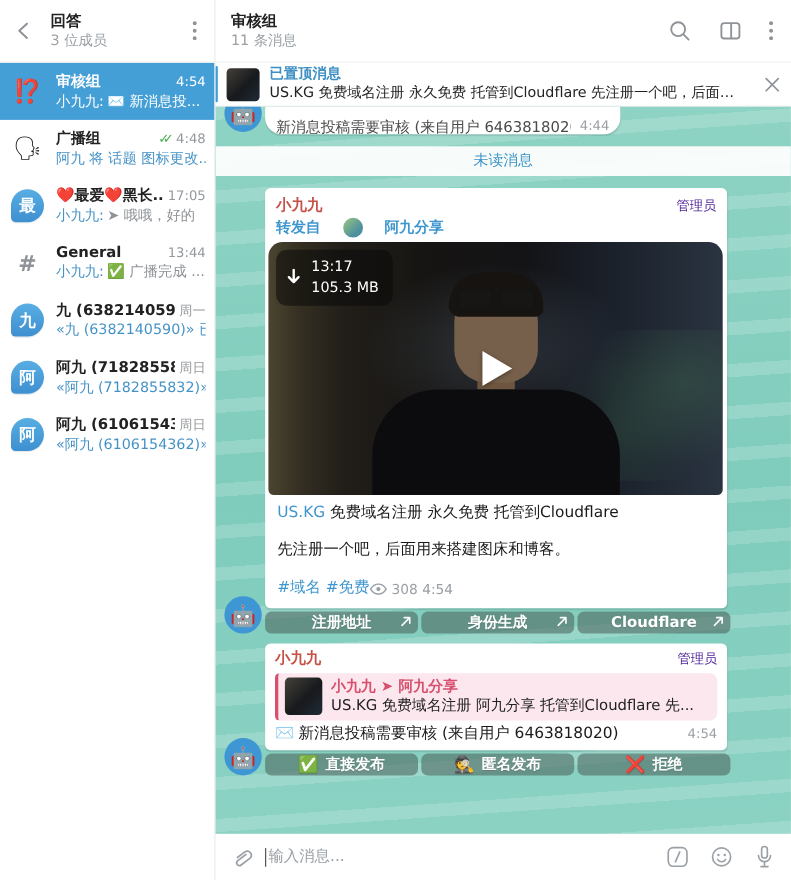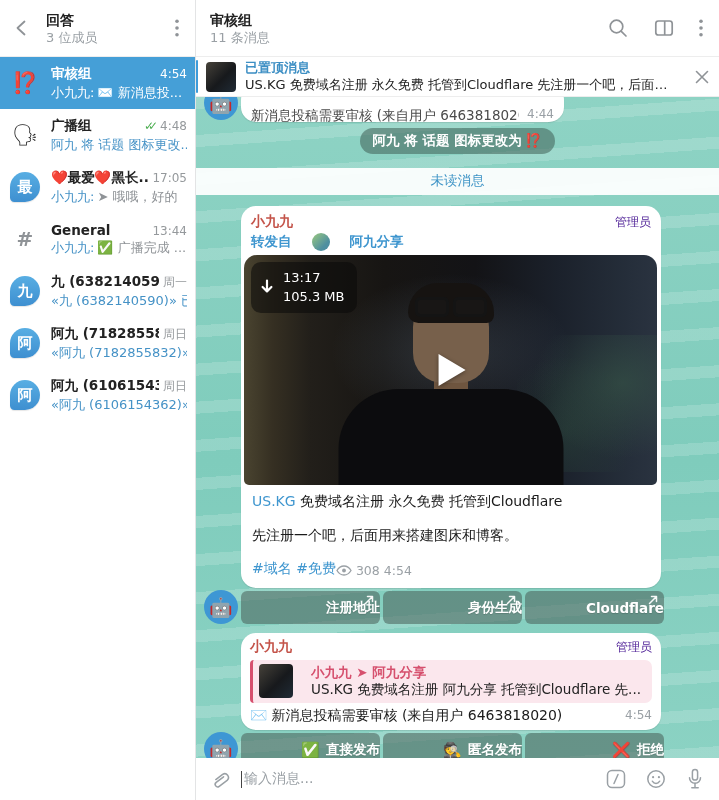--- a/index.html
+++ b/index.html
@@ -50,21 +50,21 @@
   .pin-close{width:34px;min-width:34px;display:flex;align-items:center;justify-content:center;cursor:pointer}
   
   .chat{flex:1;position:relative;overflow:hidden;display:flex;flex-direction:column;
     background:
       repeating-linear-gradient(176deg, rgba(255,255,255,0.16) 0 12px, rgba(255,255,255,0) 12px 38px),
       linear-gradient(180deg,#8ed3c4,#7fccbc 55%,#8bd2c3);
   }
   .grp{position:relative;margin-left:45px;width:420px}
   .avatar{position:absolute;left:-37px;bottom:0;width:34px;height:34px;border-radius:50%;
     background:#3e97d4;display:flex;align-items:center;justify-content:center;font-size:19px;cursor:pointer}
-  .bubble{background:#fff;border-radius:15px;box-shadow:0 1px 1px rgba(0,0,0,0.10)}
+  .bubble{background:#fff;border-radius:5px;box-shadow:0 1px 1px rgba(0,0,0,0.10)}
   
   .grp.partial{height:22px;width:323px}
   .grp.partial .avatar{bottom:auto;top:-11px}
   .partial-bub{margin-top:-12px;height:34px;border-radius:15px;background:#fff;box-shadow:0 1px 1px rgba(0,0,0,0.1);
     display:flex;align-items:flex-end;justify-content:space-between;padding:0 10px 3px;overflow:hidden}
   .partial-text{font-size:13.5px;color:#4a4a4a;white-space:nowrap;overflow:hidden;position:relative;top:6px}
   .partial-time{font-size:12px;color:#9aa0a5;margin-left:8px;position:relative;top:2px}
   
   .svc{align-self:center;margin-top:9px;background:rgba(64,94,86,0.55);color:#fff;font-weight:700;font-size:13.5px;
     padding:4px 13px 5px;border-radius:15px;line-height:17px}
@@ -101,29 +101,29 @@
   .v-badge .lines{font-size:13px;line-height:19px}
   .caption{padding:7px 8px 7px}
   .cap1{font-size:14px;line-height:19px}
   .cap-link,.tags{color:#3f96cf;cursor:pointer}
   .cap2{font-size:14px;line-height:19px;margin-top:15px}
   .cap3{display:flex;justify-content:flex-start;align-items:flex-end;margin-top:15px}
   .tags{font-size:14px}
   .meta{display:flex;align-items:center;gap:4px;color:#9aa0a5;font-size:12.5px}
   
   .kb{display:flex;gap:3px;margin-top:3px;width:423px}
-  .kb .btn{flex:1;height:33px;position:relative;border-radius:6px;background:rgba(72,94,88,0.55);
-    color:#fff;font-weight:700;font-size:13.5px;display:flex;align-items:center;justify-content:flex-end;cursor:pointer;
+  .kb .btn{flex:1;height:20px;position:relative;border-radius:6px;background:rgba(72,94,88,0.55);
+    color:#fff;font-weight:700;font-size:13.5px;display:flex;align-items:center;justify-content:center;cursor:pointer;
     text-shadow:0 1px 1px rgba(0,0,0,0.15)}
   .kb .btn .em{margin-right:6px;font-size:15px}
   .kb .corner{position:absolute;top:4px;right:6px;opacity:.95}
   
   .grp.m2{margin-top:9px}
   .bub2{padding:5px 9px 5px}
-  .quote{display:flex;gap:18px;align-items:flex-end;margin:4px 0 3px;background:#fbe7ed;border-left:3px solid #d6506e;
+  .quote{display:flex;gap:8px;align-items:flex-end;margin:4px 0 3px;background:#fbe7ed;border-left:3px solid #d6506e;
     border-radius:4px 7px 7px 4px;padding:4px 8px 5px 6px;cursor:pointer;overflow:hidden}
   .q-thumb{width:34px;height:34px;border-radius:4px;background:linear-gradient(135deg,#46423a,#17191c 55%,#202b36);flex:none}
   .q-col{min-width:0}
   .q-title{color:#d6506e;font-weight:700;font-size:13.5px;line-height:17px;white-space:nowrap;overflow:hidden}
   .q-text{font-size:13.5px;color:#222;line-height:17px;white-space:nowrap;overflow:hidden;text-overflow:ellipsis}
   .m2-body{display:flex;justify-content:space-between;align-items:flex-end;font-size:14px;line-height:19px;margin-top:2px}
   .env{color:#b9bdc1;margin-right:4px}
   .m2-time{font-size:12px;color:#9aa0a5;margin-left:8px;white-space:nowrap}
   
   .composer{height:42px;min-height:42px;background:#fff;display:flex;align-items:center;padding:0 14px 0 12px;gap:10px}
@@ -301,23 +301,20 @@
     <div class="grp partial">
       <div class="avatar">
           <span>🤖</span>
         </div>
       <div class="partial-bub bubble">
         <span class="partial-text">新消息投稿需要审核 (来自用户 6463818020)</span>
         <span class="partial-time">4:44</span>
       </div>
     </div>
 
-    <div class="svc">
-      <span>阿九 将 话题 图标更改为</span><span class="em">⁉️</span>
-    </div>
 
     <div class="unread">未读消息</div>
 
     <div class="grp m1">
       <div class="avatar">
           <span>🤖</span>
         </div>
       <div class="bubble bub1">
         <div class="m-headrow">
           <span class="sender">小九九</span>

